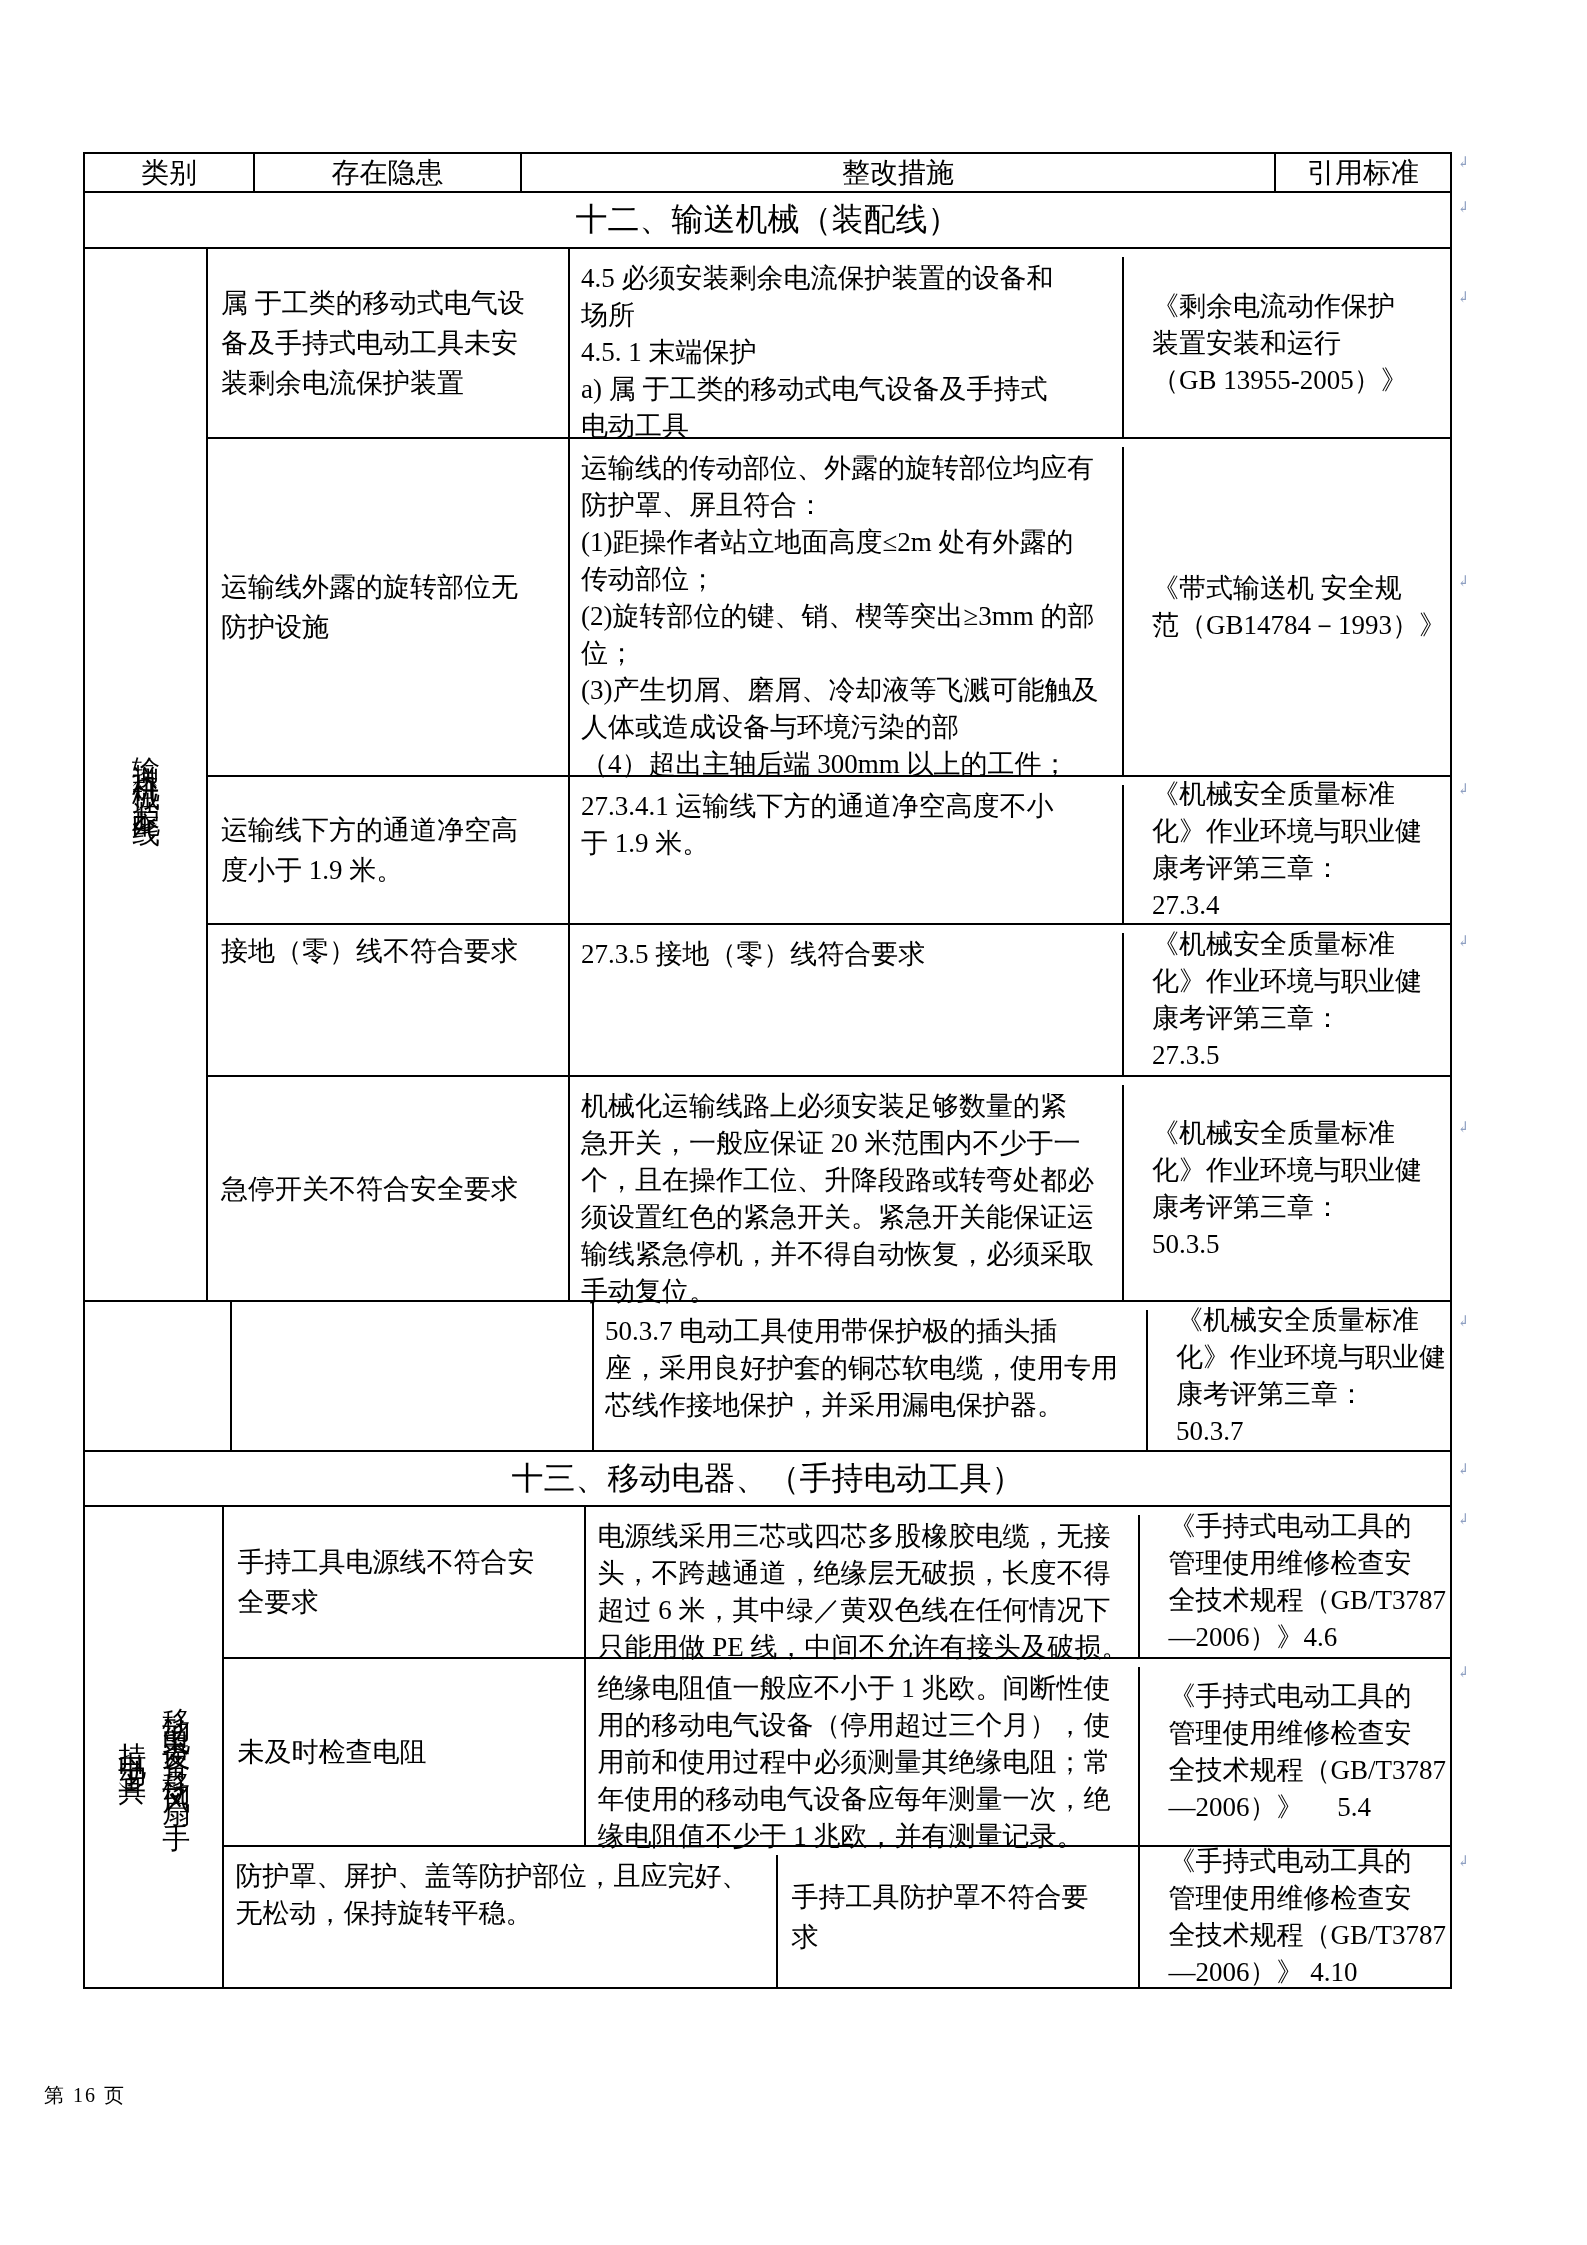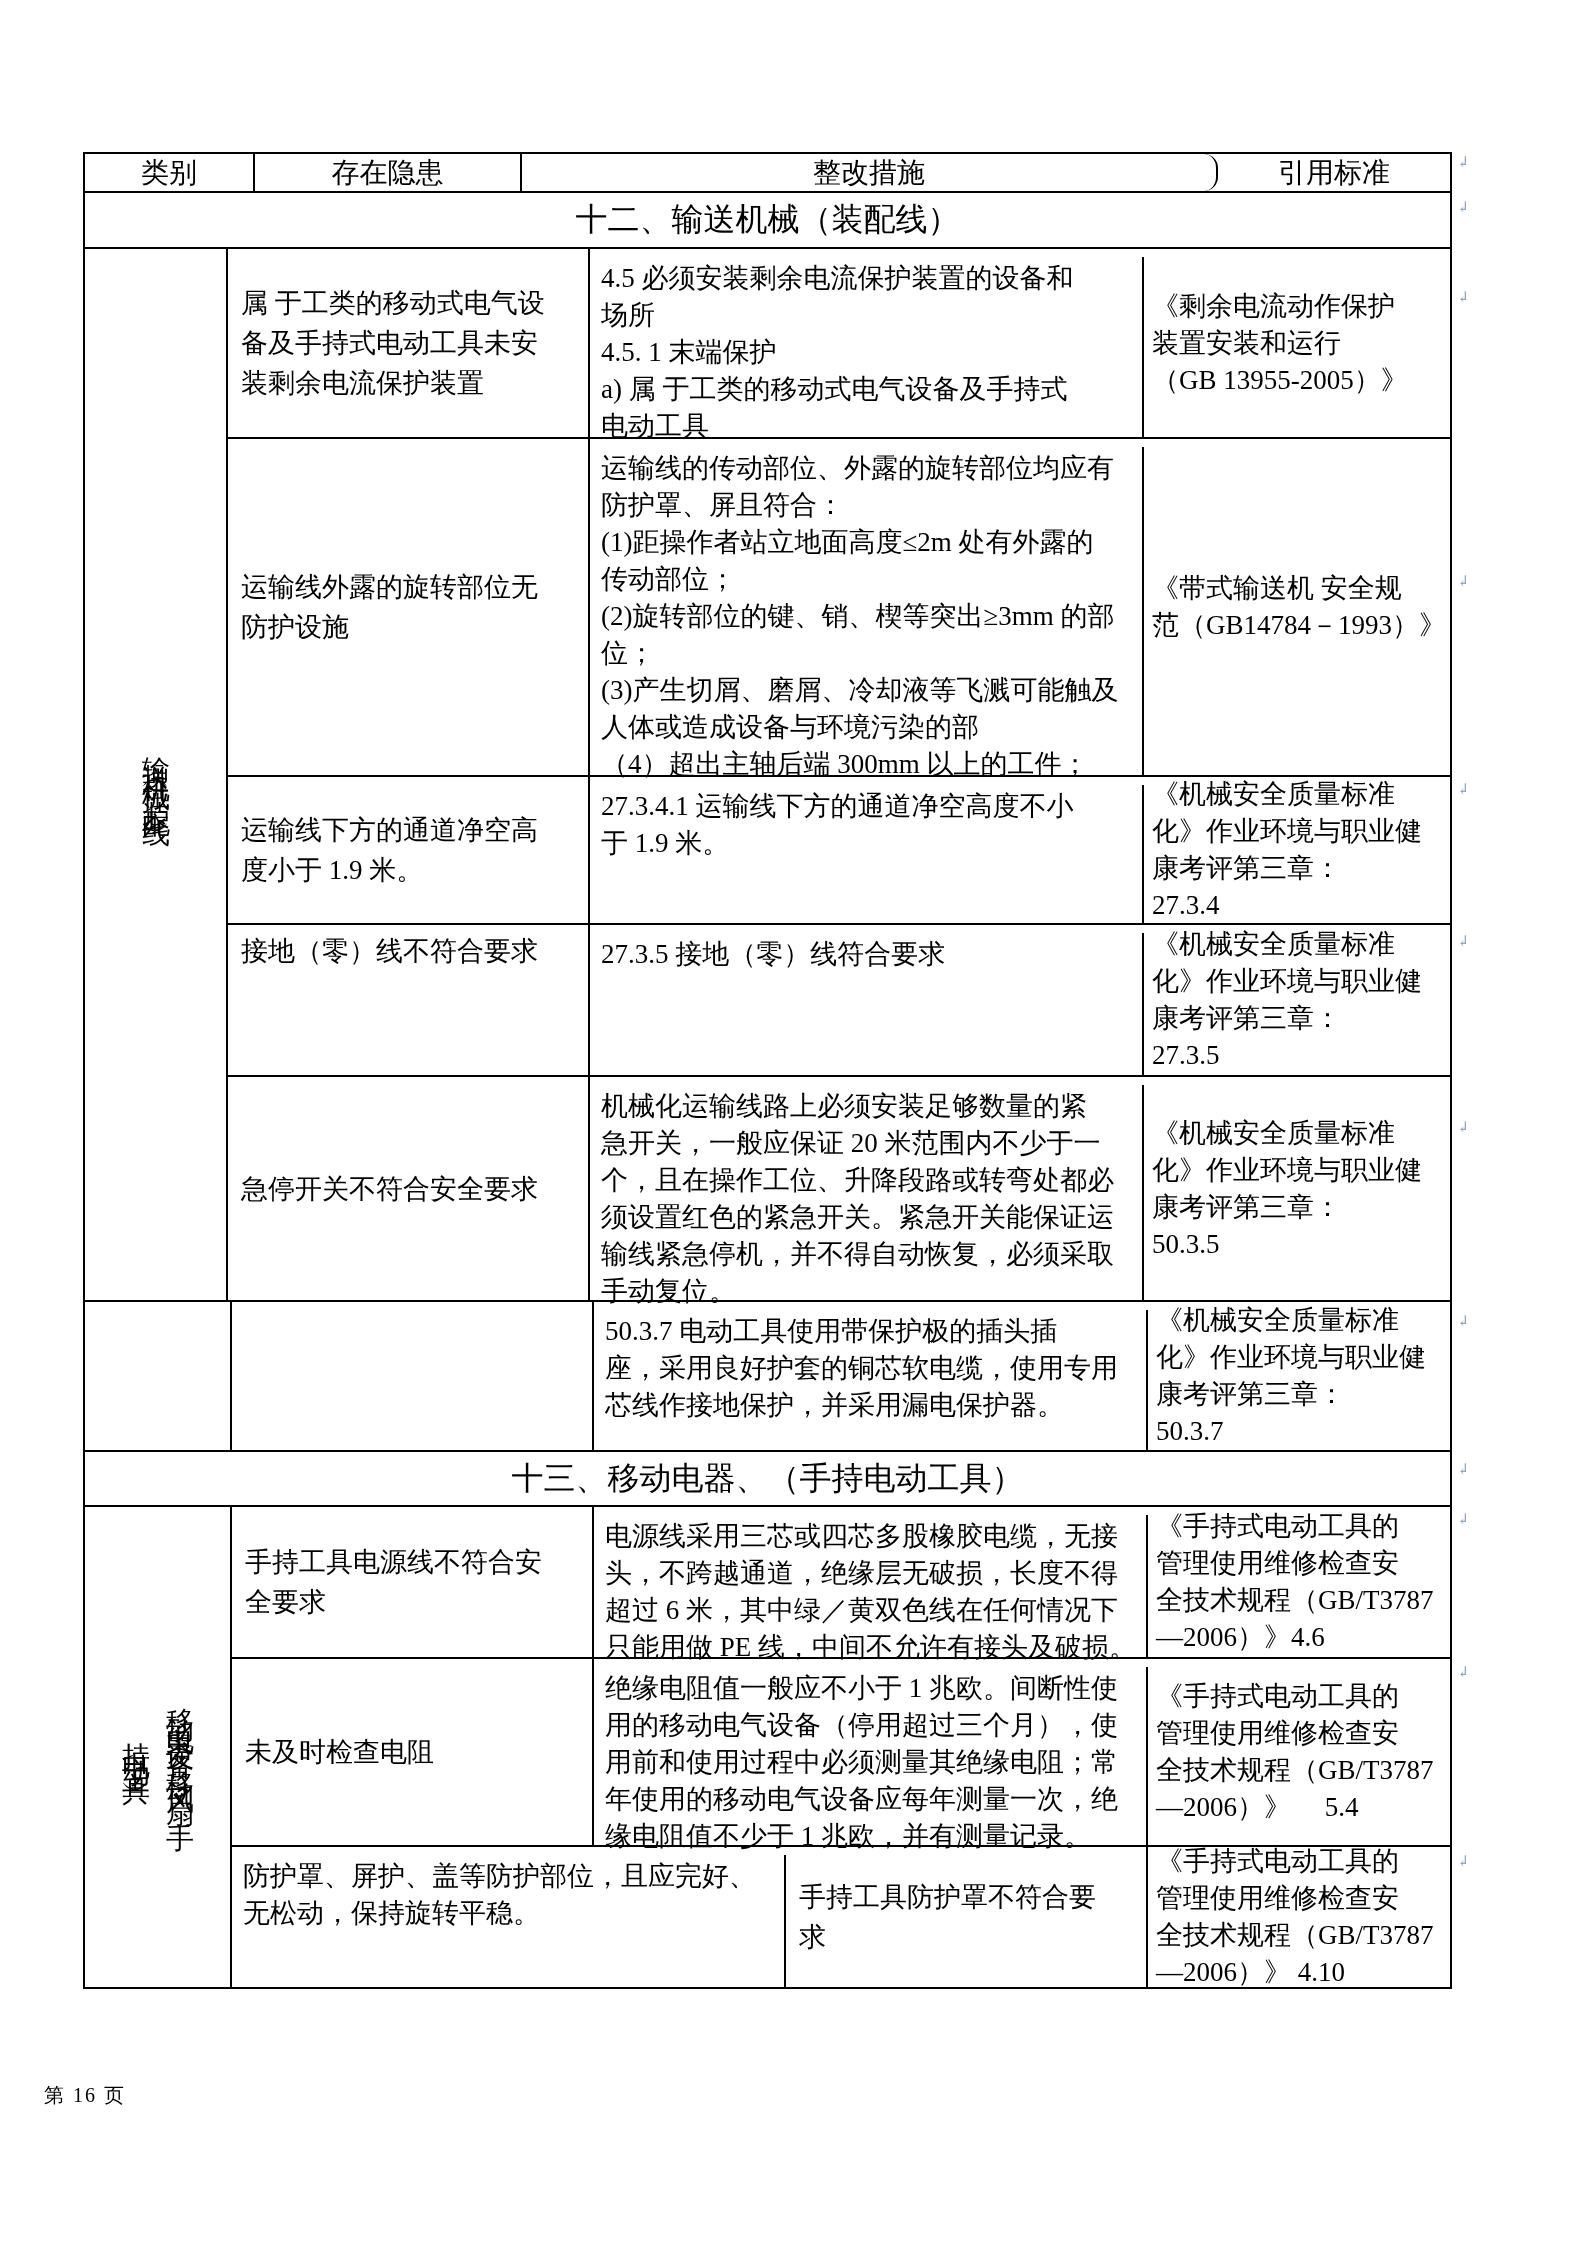--- a/index.html
+++ b/index.html
@@ -5,38 +5,38 @@
   html,body{margin:0;padding:0;background:#ffffff;}
   .page{position:relative;width:1587px;height:2245px;background:#ffffff;overflow:hidden;
         font-family:"Liberation Serif","DejaVu Serif",serif;color:#000;}
   .tbl{position:absolute;left:83px;top:152px;width:1369px;border:2px solid #000;box-sizing:border-box;}
   .row{display:flex;box-sizing:border-box;}
   .bb{border-bottom:2px solid #000;}
   .br{border-right:2px solid #000;}
   .cell{box-sizing:border-box;overflow:visible;}
   
   .row-h{height:39px;}
-  .h1{width:170px;}.h2{width:267px;}.h3{width:696px;border-radius:14px;}.h4{flex:1;}
+  .h1{width:170px;}.h2{width:267px;}.h3{width:754px;}.h4{flex:1;}
   .hcell{display:flex;align-items:center;justify-content:center;font-size:28px;}
   
   .row-st{align-items:center;justify-content:center;font-size:32px;}
   .row-s12{height:56px;}
   .row-s13{height:55px;}
   
   .block{display:flex;box-sizing:border-box;}
   .cat{width:147px;display:flex;justify-content:center;align-items:stretch;}
   .vert{writing-mode:vertical-rl;text-align:center;white-space:pre;
         font-size:28px;line-height:44px;letter-spacing:9px;}
   .rows{flex:1;display:flex;flex-direction:column;}
   .c2{width:362px;display:flex;align-items:center;font-size:27px;line-height:40px;
       padding:0 24px 0 13px;white-space:pre;}
   .c2top{align-items:flex-start;padding-top:6px;}
   .c3{width:554px;font-size:27px;line-height:37px;padding:3px 6px 0 11px;white-space:pre;margin-top:8px;}
   .c4{flex:1;display:flex;align-items:center;font-size:27px;line-height:37px;
-      padding:0 4px 0 8px;white-space:pre;}
+      padding:0 4px 0 28px;white-space:pre;}
   
   .rA1{height:190px;}.rA2{height:338px;}.rA3{height:148px;}.rA4{height:152px;}.rA5{height:223px;}
   .rB{height:150px;}
   .rC1{height:152px;}.rC2{height:188px;}.rC3{height:140px;}
   .rB .catb{width:147px;}
   .rB .c2b{width:362px;}
   
   .footer{position:absolute;left:0;width:100%;top:2082px;font-size:20px;
           letter-spacing:2px;margin-left:44px;}
   

